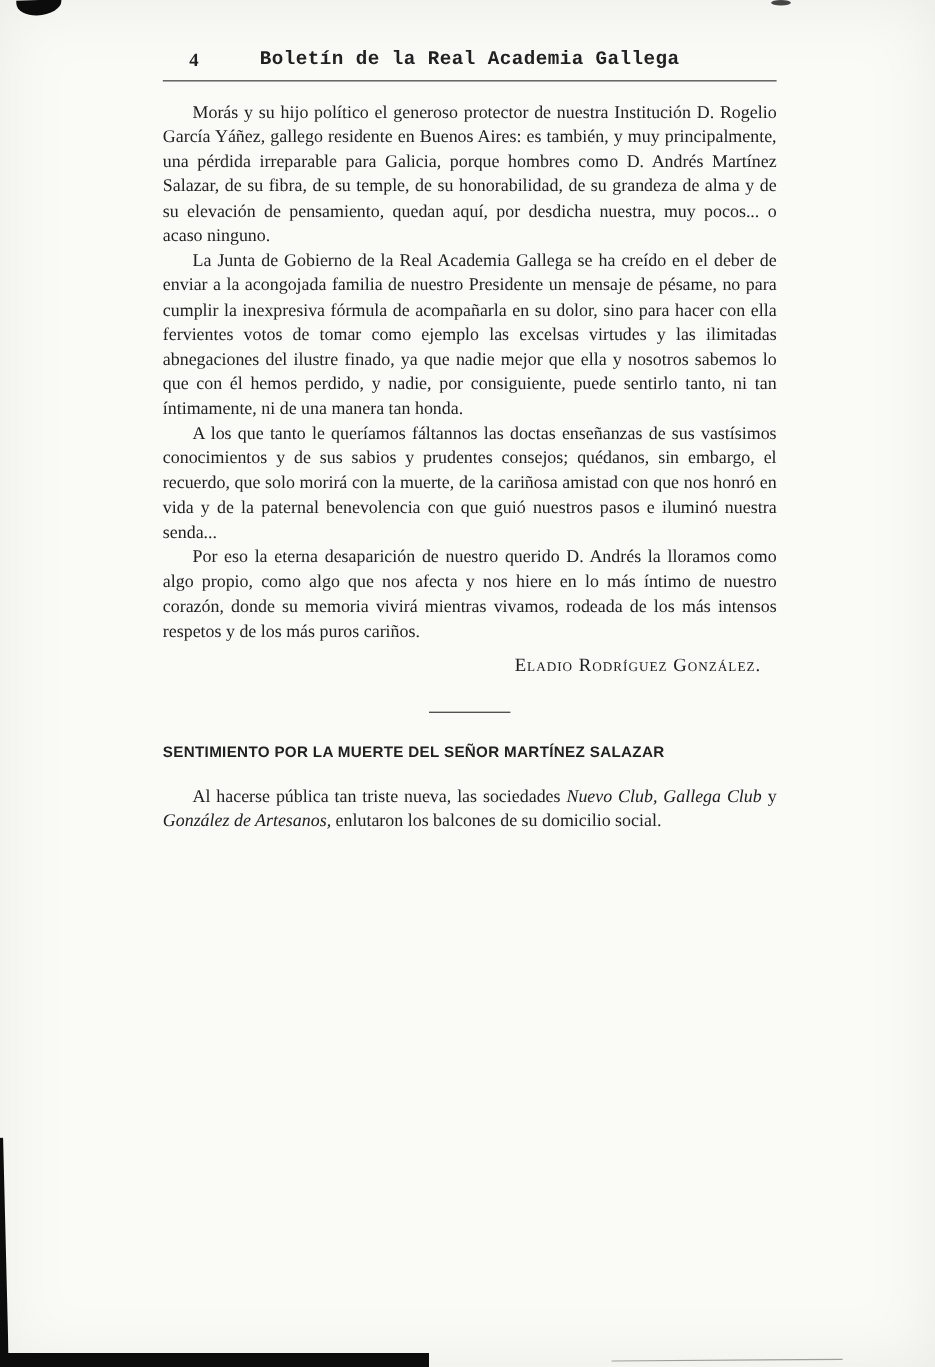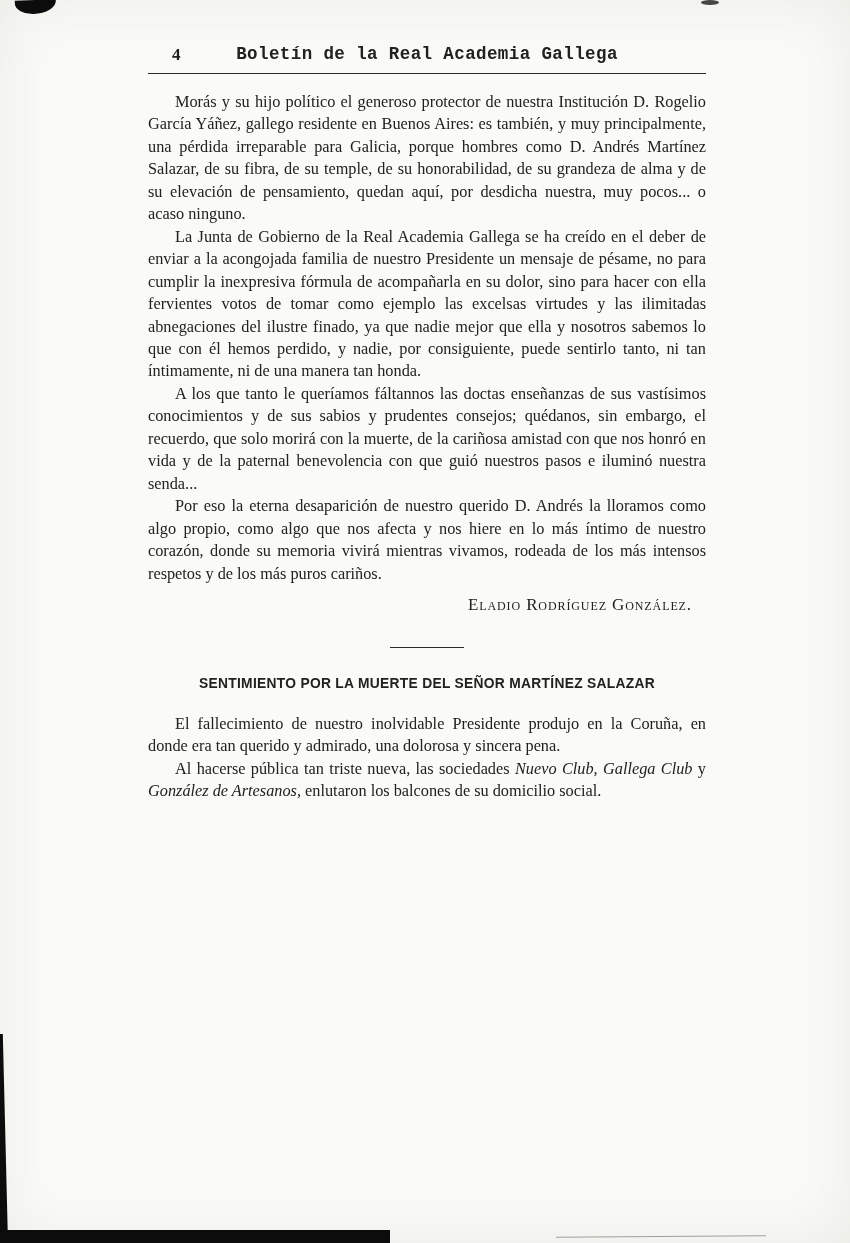--- a/index.html
+++ b/index.html
@@ -68,21 +68,21 @@
     width: 74px;
     border: 0;
     border-top: 1.6px solid #2a2a2a;
     margin: 31px auto 25px auto;
   }
 
   .section-heading {
     font-family: "Liberation Sans", "DejaVu Sans", sans-serif;
     font-size: 13.8px;
     font-weight: bold;
-    text-align: center;
+    text-align: left;
     letter-spacing: 0.3px;
     text-indent: 0;
     margin: 0 0 17px 0;
   }
 
   .soc { font-style: italic; }
 
   
   .artifact { position: absolute; background: #0c0c0c; }
   .a-top-left {
@@ -129,20 +129,19 @@
       <p>La Junta de Gobierno de la Real Academia Gallega se ha creído en el deber de enviar a la acongojada familia de nuestro Presidente un mensaje de pésame, no para cumplir la inexpresiva fórmula de acompañarla en su dolor, sino para hacer con ella fervientes votos de tomar como ejemplo las excelsas virtudes y las ilimitadas abnegaciones del ilustre finado, ya que nadie mejor que ella y nosotros sabemos lo que con él hemos perdido, y nadie, por consiguiente, puede sentirlo tanto, ni tan íntimamente, ni de una manera tan honda.</p>
       <p>A los que tanto le queríamos fáltannos las doctas enseñanzas de sus vastísimos conocimientos y de sus sabios y prudentes consejos; quédanos, sin embargo, el recuerdo, que solo morirá con la muerte, de la cariñosa amistad con que nos honró en vida y de la paternal benevolencia con que guió nuestros pasos e iluminó nuestra senda...</p>
       <p>Por eso la eterna desaparición de nuestro querido D. Andrés la lloramos como algo propio, como algo que nos afecta y nos hiere en lo más íntimo de nuestro corazón, donde su memoria vivirá mientras vivamos, rodeada de los más intensos respetos y de los más puros cariños.</p>
 
       <p class="signature">Eladio Rodríguez González.</p>
 
       <hr class="separator">
 
       <h2 class="section-heading">SENTIMIENTO POR LA MUERTE DEL SEÑOR MARTÍNEZ SALAZAR</h2>
 
-      <p>El fallecimiento de nuestro inolvidable Presidente produjo en la Coruña, en donde era tan querido y admirado, una dolorosa y sincera pena.</p>
 
       <p><span>Al hacerse pública tan triste nueva, las sociedades </span><i class="soc">Nuevo Club,</i><span> </span><i class="soc">Gallega Club</i><span> y </span><i class="soc">González de Artesanos,</i><span> enlutaron los balcones de su domicilio social.</span></p>
 
 
     </main>
   </div>
 </div>
 
 </body></html>

